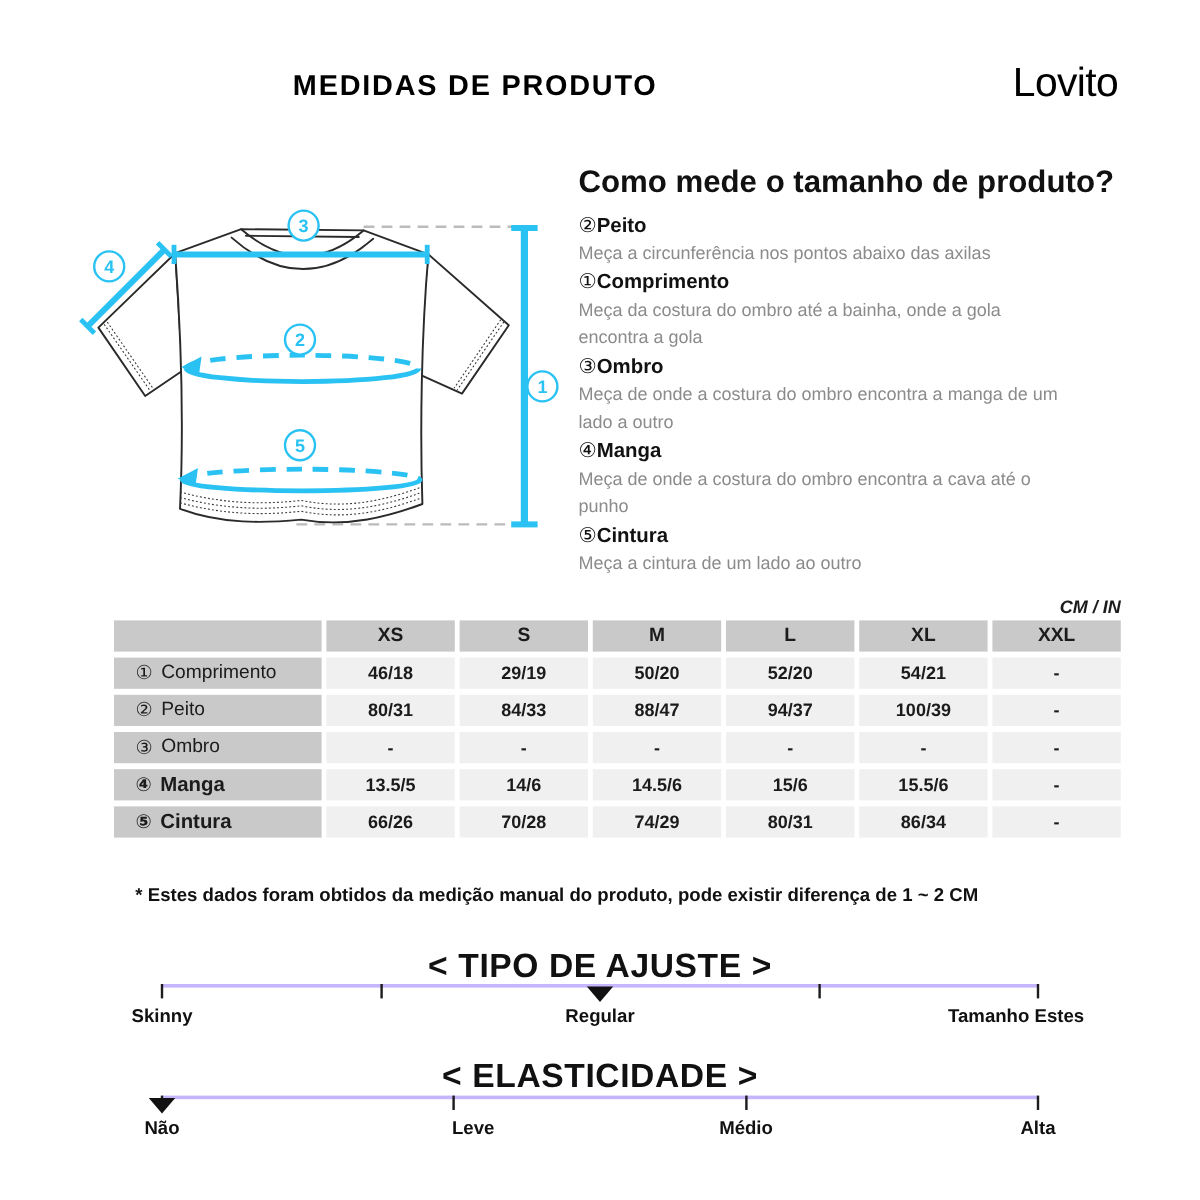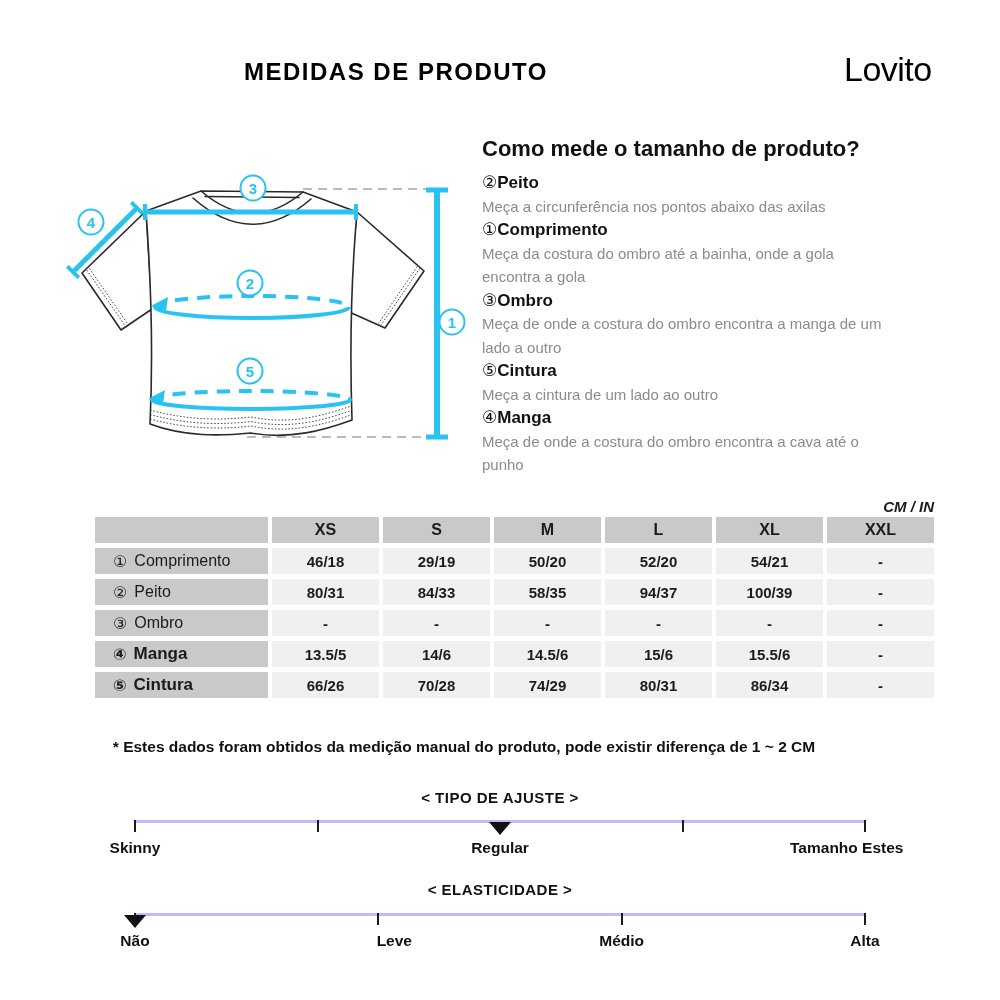--- a/index.html
+++ b/index.html
@@ -11,21 +11,21 @@
   .page-title { top:58px; left:0; width:792px; text-align:center;
     font-size:24px; font-weight:800; letter-spacing:1.5px; color:#000; }
   .brand-logo { top:50px; left:812px; font-size:34px; font-weight:400;
     letter-spacing:-0.5px; color:#000;margin-left:32px; }
 
   
   .diagram { top:160px; left:55px; width:420px; height:300px; }
 
   
   .guide { top:136px; left:482px; width:470px; }
-  .guide-heading { font-size:22px; font-weight:800; color:#111; margin-bottom:9px; }
+  .guide-heading { font-size:26px; font-weight:800; color:#111; margin-bottom:9px; }
   .g-name { font-size:17px; font-weight:700; line-height:23.5px; color:#111; }
   .g-num { font-weight:400; }
   .g-desc { font-size:15px; line-height:23.5px; color:#8b8b8b; white-space:pre-line; }
 
   
   .unit-label { top:498px; right:66px; font-size:15px; font-weight:700;font-style:italic; }
   .size-table { top:517px; left:95px; display:grid;
     grid-template-columns:173px repeat(6,107px);
     grid-auto-rows:26px; gap:5px 4px; }
   .cell { display:flex; align-items:center; justify-content:center; }
@@ -33,21 +33,21 @@
   .lcell { background:#c9c9c9; justify-content:flex-start; padding-left:18px;
     font-size:16px; gap:7px; }
   .lcell .num { font-size:16px; }
   .lcell.strong { font-weight:700; font-size:17px; }
   .vcell { background:#f0f0f0; font-size:15px; font-weight:700; }
   .footnote { top:738px; left:0; width:928px; text-align:center;
     font-size:15.5px; font-weight:700; color:#111; }
 
   
   .scale-heading { left:0; width:1000px; text-align:center;
-    font-size:15px; font-weight:800; color:#111; letter-spacing:0.5px; }
+    font-size:28px; font-weight:800; color:#111; letter-spacing:0.5px; }
   .track { left:135px; width:730px; height:3px; background:#c4b5fd; }
   .tick { position:absolute; top:0; width:2px; height:12px; background:#1c1c1c;
     transform:translateX(-50%); }
   .marker { position:absolute; top:2px; width:0; height:0;
     border-left:11px solid transparent; border-right:11px solid transparent;
     border-top:13px solid #111; transform:translateX(-50%); }
   .s-label { position:absolute; top:19px; transform:translateX(-50%);
     font-size:15.5px; font-weight:700; color:#111; white-space:nowrap; }
 </style>
 </head>
@@ -143,27 +143,27 @@
     <div class="g-name"><span class="g-num">①</span><span>Comprimento</span></div>
     <div class="g-desc">Meça da costura do ombro até a bainha, onde a gola
 encontra a gola</div>
   </div>
   <div>
     <div class="g-name"><span class="g-num">③</span><span>Ombro</span></div>
     <div class="g-desc">Meça de onde a costura do ombro encontra a manga de um
 lado a outro</div>
   </div>
   <div>
-    <div class="g-name"><span class="g-num">⑤</span><span>Cintura</span></div>
-    <div class="g-desc">Meça a cintura de um lado ao outro</div>
-  </div>
-  <div>
     <div class="g-name"><span class="g-num">④</span><span>Manga</span></div>
     <div class="g-desc">Meça de onde a costura do ombro encontra a cava até o
 punho</div>
+  </div>
+  <div>
+    <div class="g-name"><span class="g-num">⑤</span><span>Cintura</span></div>
+    <div class="g-desc">Meça a cintura de um lado ao outro</div>
   </div>
 </div>
 
 <div class="abs unit-label">CM / IN</div>
 
 <div class="abs size-table">
   <div class="cell hcell"></div>
   <div class="cell hcell">XS</div>
   <div class="cell hcell">S</div>
   <div class="cell hcell">M</div>
@@ -181,21 +181,21 @@
   <div class="cell vcell">52/20</div>
   <div class="cell vcell">54/21</div>
   <div class="cell vcell">-</div>
 
   <div class="cell lcell">
       <span class="num">②</span>
       <span>Peito</span>
     </div>
   <div class="cell vcell">80/31</div>
   <div class="cell vcell">84/33</div>
-  <div class="cell vcell">58/35</div>
+  <div class="cell vcell">88/47</div>
   <div class="cell vcell">94/37</div>
   <div class="cell vcell">100/39</div>
   <div class="cell vcell">-</div>
 
   <div class="cell lcell">
       <span class="num">③</span>
       <span>Ombro</span>
     </div>
   <div class="cell vcell">-</div>
   <div class="cell vcell">-</div>

